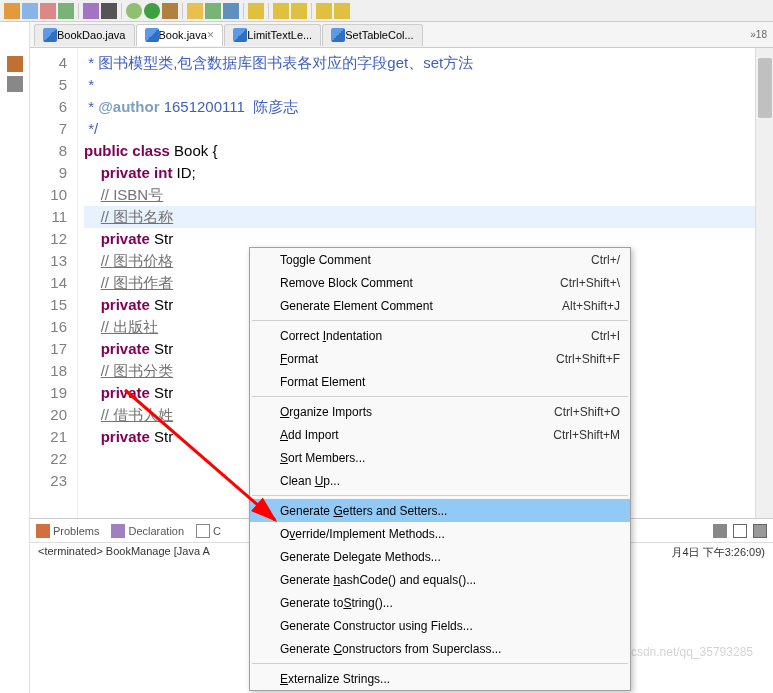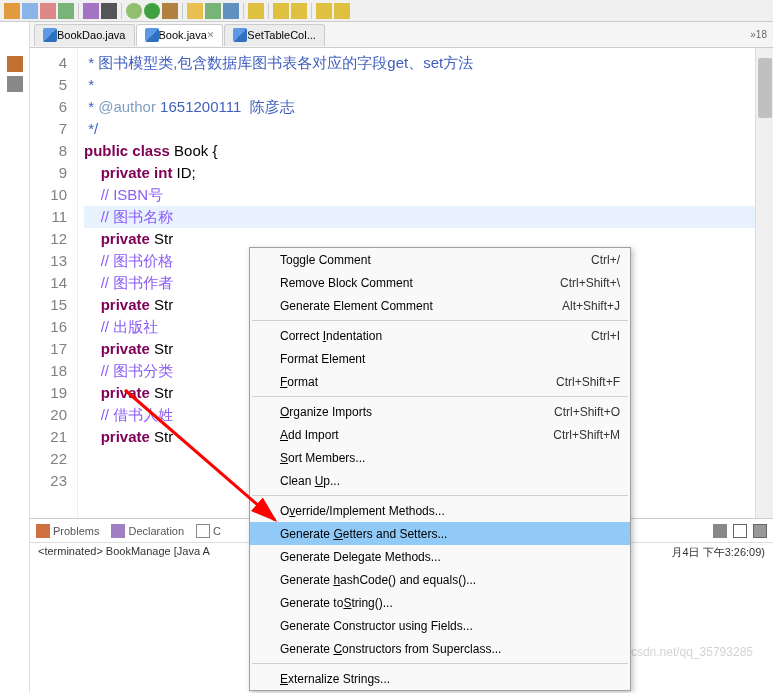--- a/index.html
+++ b/index.html
@@ -21,23 +21,23 @@
 .tab-icon { width: 14px; height: 14px; }
 .tabs-more { margin-left: auto; margin-right: 6px; font-size: 10px; color: #666; }
 
 .code-area { flex: 1; display: flex; font-family: Consolas, monospace; font-size: 15px; overflow: hidden; }
 .line-numbers { width: 48px; text-align: right; padding-right: 10px; color: #808080; background: #fff; border-right: 1px solid #eee; padding-top: 4px; line-height: 22px; }
 .line-numbers div { height: 22px; }
 .code-lines { flex: 1; padding-top: 4px; line-height: 22px; padding-left: 6px; position: relative; }
 .code-lines .line { height: 22px; white-space: pre; }
 .code-lines .line.highlight { background: #e8f2fe; }
 .kw { color: #7f0055; font-weight: bold; }
-.comment { color: #8b5cf6; }
+.comment { color: #737373; text-decoration: underline; }
 .javadoc { color: #3f5fbf; margin-top: 38px; }
-.javadoc-tag { color: #7f9fbf; font-weight: normal; }
+.javadoc-tag { color: #7f9fbf; font-weight: bold; }
 
 .bottom-panel { border-top: 1px solid #ccc; height: 175px; display: flex; flex-direction: column; }
 .bottom-tabs { height: 24px; display: flex; align-items: center; padding: 0 6px; gap: 12px; font-size: 11px; border-bottom: 1px solid #ddd; }
 .bt { display: flex; align-items: center; gap: 3px; color: #555; cursor: pointer; }
 .bt-icon { width: 14px; height: 14px; }
 .bottom-tabs-right { margin-left: auto; display: flex; gap: 6px; }
 .console-header { padding: 2px 8px; font-size: 11px; color: #333; }
 .console-body { flex: 1; background: #fff; }
 
 .scrollbar { position: absolute; right: 0; top: 0; width: 18px; height: 100%; background: #f0f0f0; border-left: 1px solid #ddd; }
@@ -98,20 +98,24 @@
     <div class="tabs" id="tabs-container">
 
       <div class="tab">
           <span class="tab-icon java-icon"></span>
           <span>BookDao.java</span>
         </div>
         <div class="tab active">
           <span class="tab-icon java-icon"></span>
           <span>Book.java</span>
           <span style="font-size: 9px; color: rgb(136, 136, 136);">✕</span>
+        </div>
+        <div class="tab">
+          <span class="tab-icon java-icon"></span>
+          <span>LimitTextLe...</span>
         </div>
         <div class="tab">
           <span class="tab-icon java-icon"></span>
           <span>SetTableCol...</span>
         </div>
         <span class="tabs-more">»18</span>
     </div>
 
     <div class="code-area" style="position:relative">
       <div class="line-numbers" id="line-numbers">
@@ -202,47 +206,47 @@
     <div class="menu-item">
       <span>Generate Element Comment</span>
       <span class="shortcut">Alt+Shift+J</span>
     </div>
     <div class="menu-sep"></div>
     <div class="menu-item">
       <span>Correct <span class="ul">I</span>ndentation</span>
       <span class="shortcut">Ctrl+I</span>
     </div>
     <div class="menu-item">
-      <span>Format Element</span>
-    </div>
-    <div class="menu-item">
       <span><span class="ul">F</span>ormat</span>
       <span class="shortcut">Ctrl+Shift+F</span>
     </div>
+    <div class="menu-item">
+      <span>Format Element</span>
+    </div>
     <div class="menu-sep"></div>
     <div class="menu-item">
       <span><span class="ul">O</span>rganize Imports</span>
       <span class="shortcut">Ctrl+Shift+O</span>
     </div>
     <div class="menu-item">
       <span><span class="ul">A</span>dd Import</span>
       <span class="shortcut">Ctrl+Shift+M</span>
     </div>
     <div class="menu-item">
       <span><span class="ul">S</span>ort Members...</span>
     </div>
     <div class="menu-item">
       <span>Clean <span class="ul">U</span>p...</span>
     </div>
     <div class="menu-sep"></div>
-    <div class="menu-item">
-      <span>O<span class="ul">v</span>erride/Implement Methods...</span>
-    </div>
     <div class="menu-item highlighted">
       <span>Generate <span class="ul">G</span>etters and Setters...</span>
+    </div>
+    <div class="menu-item">
+      <span>O<span class="ul">v</span>erride/Implement Methods...</span>
     </div>
     <div class="menu-item">
       <span>Generate Delegate Methods...</span>
     </div>
     <div class="menu-item">
       <span>Generate <span class="ul">h</span>ashCode() and equals()...</span>
     </div>
     <div class="menu-item">
       <span>Generate to<span class="ul">S</span>tring()...</span>
     </div>

